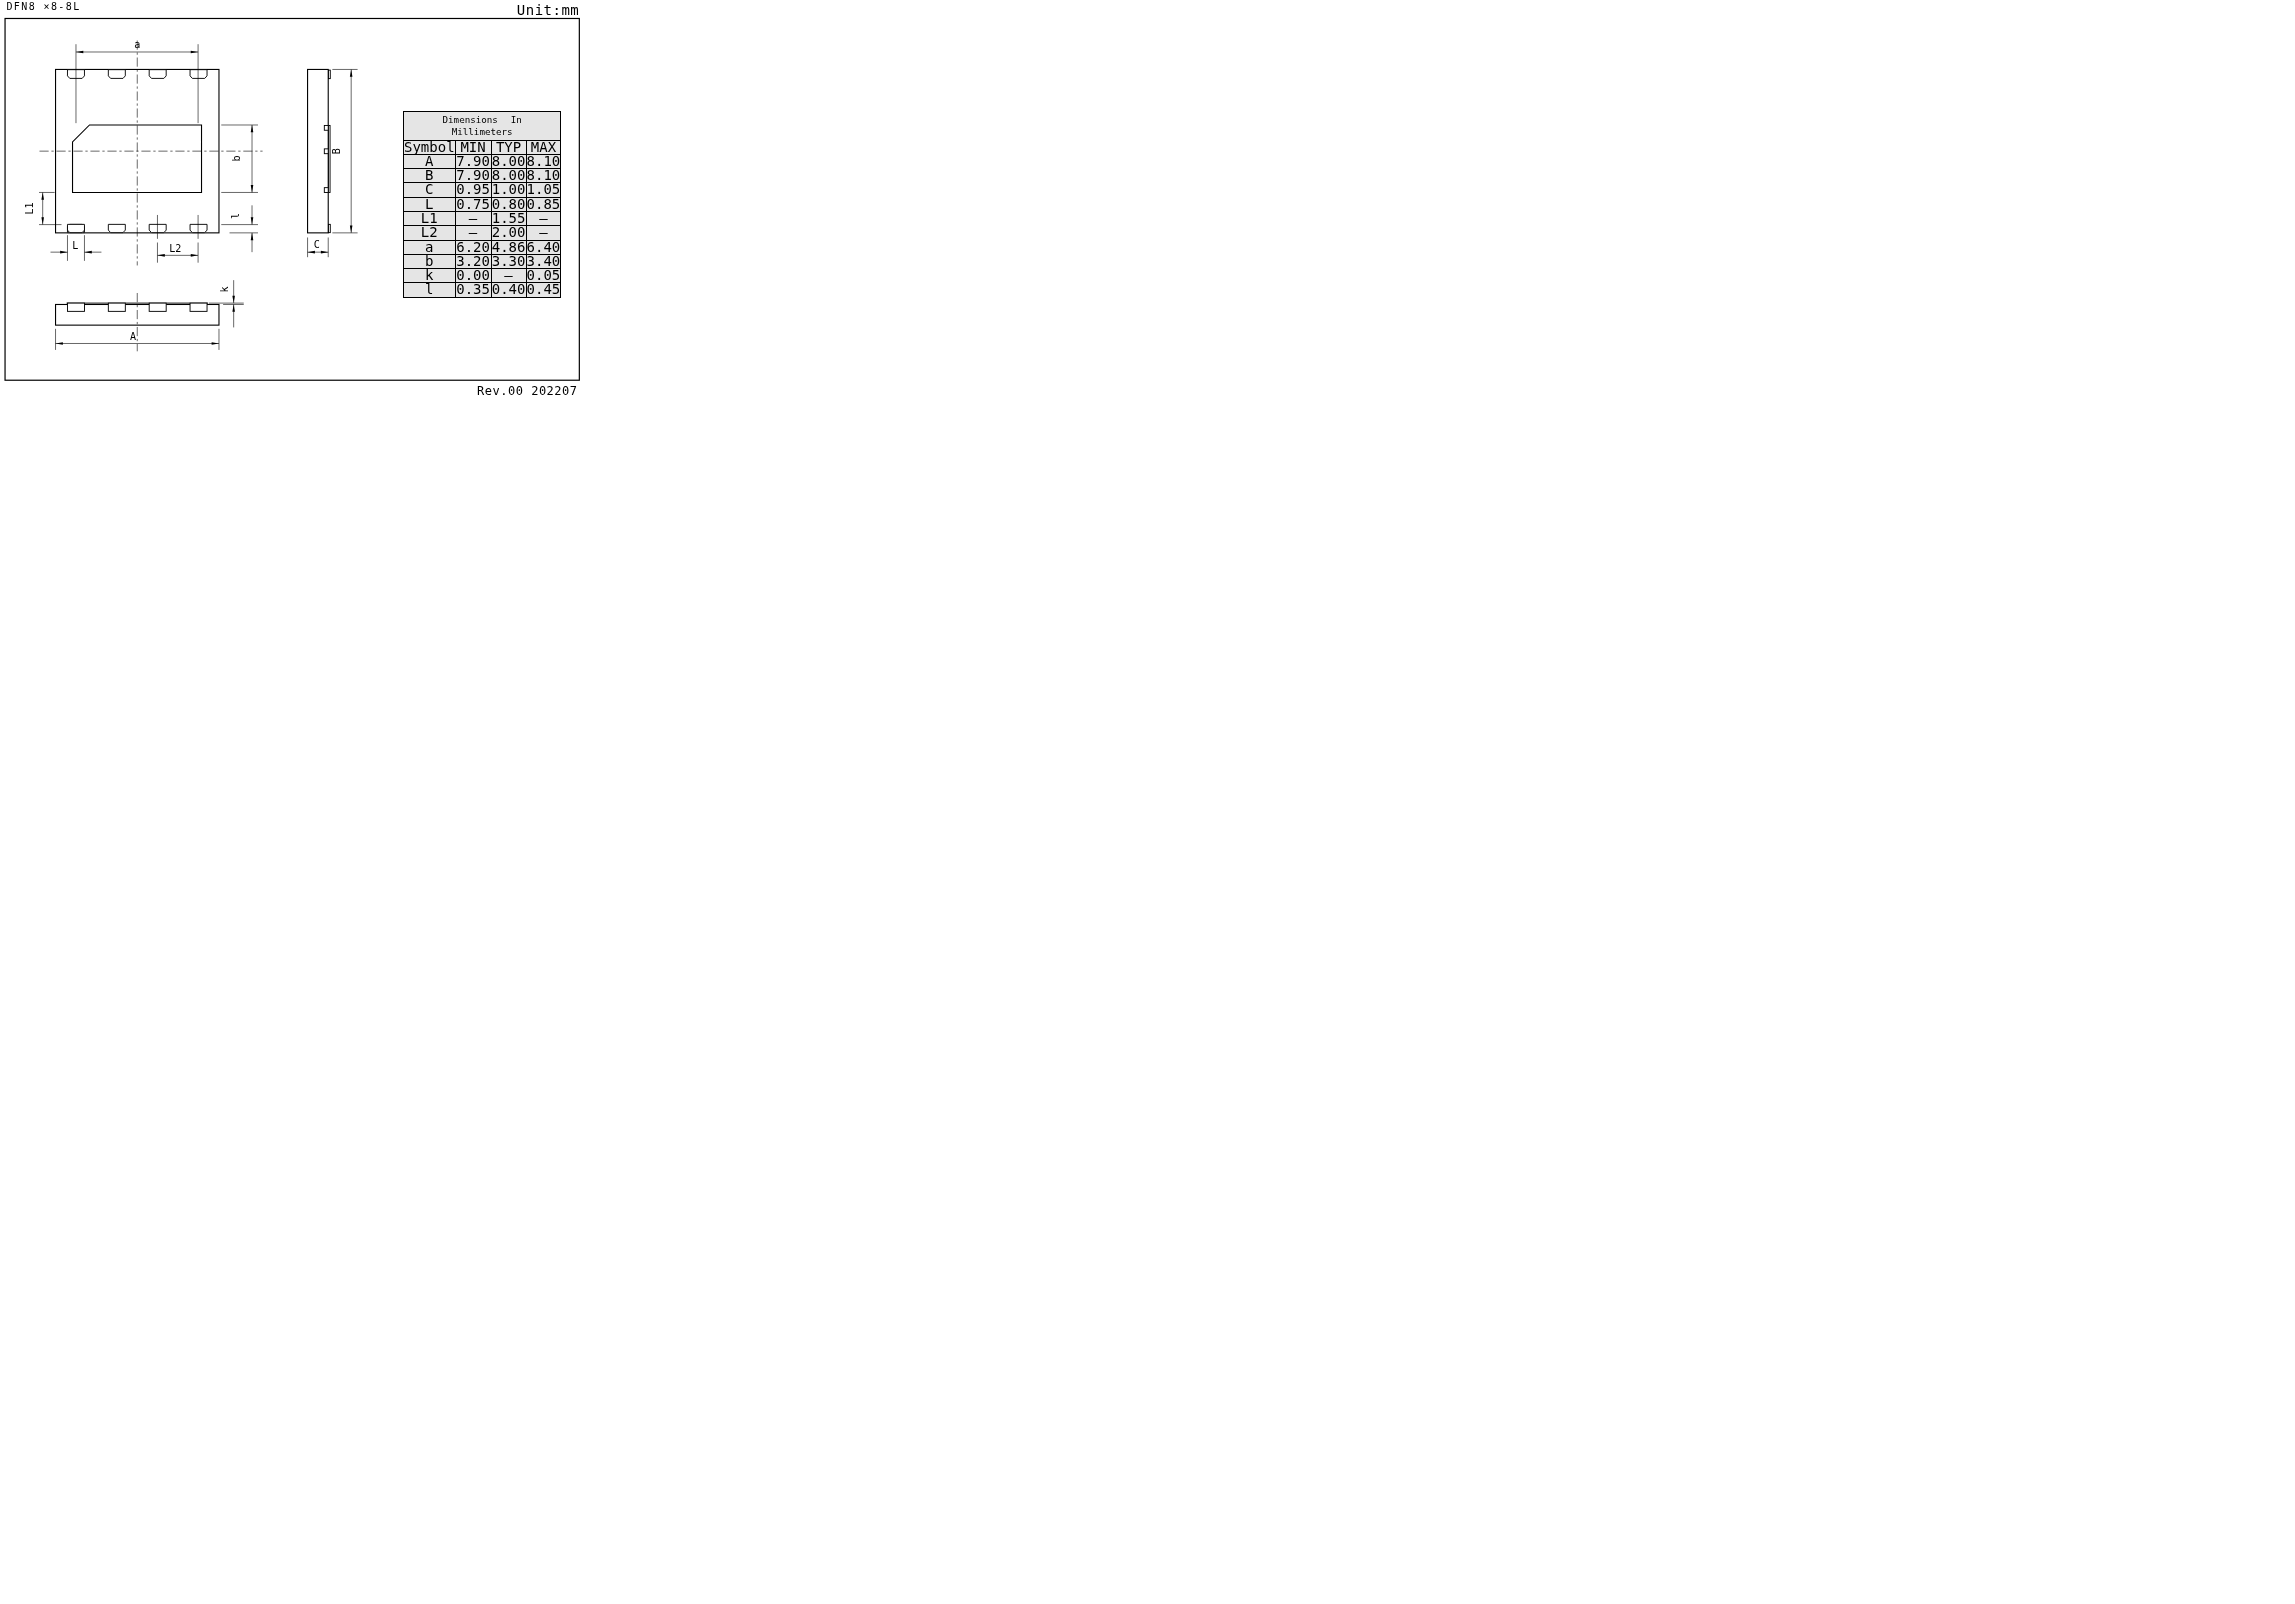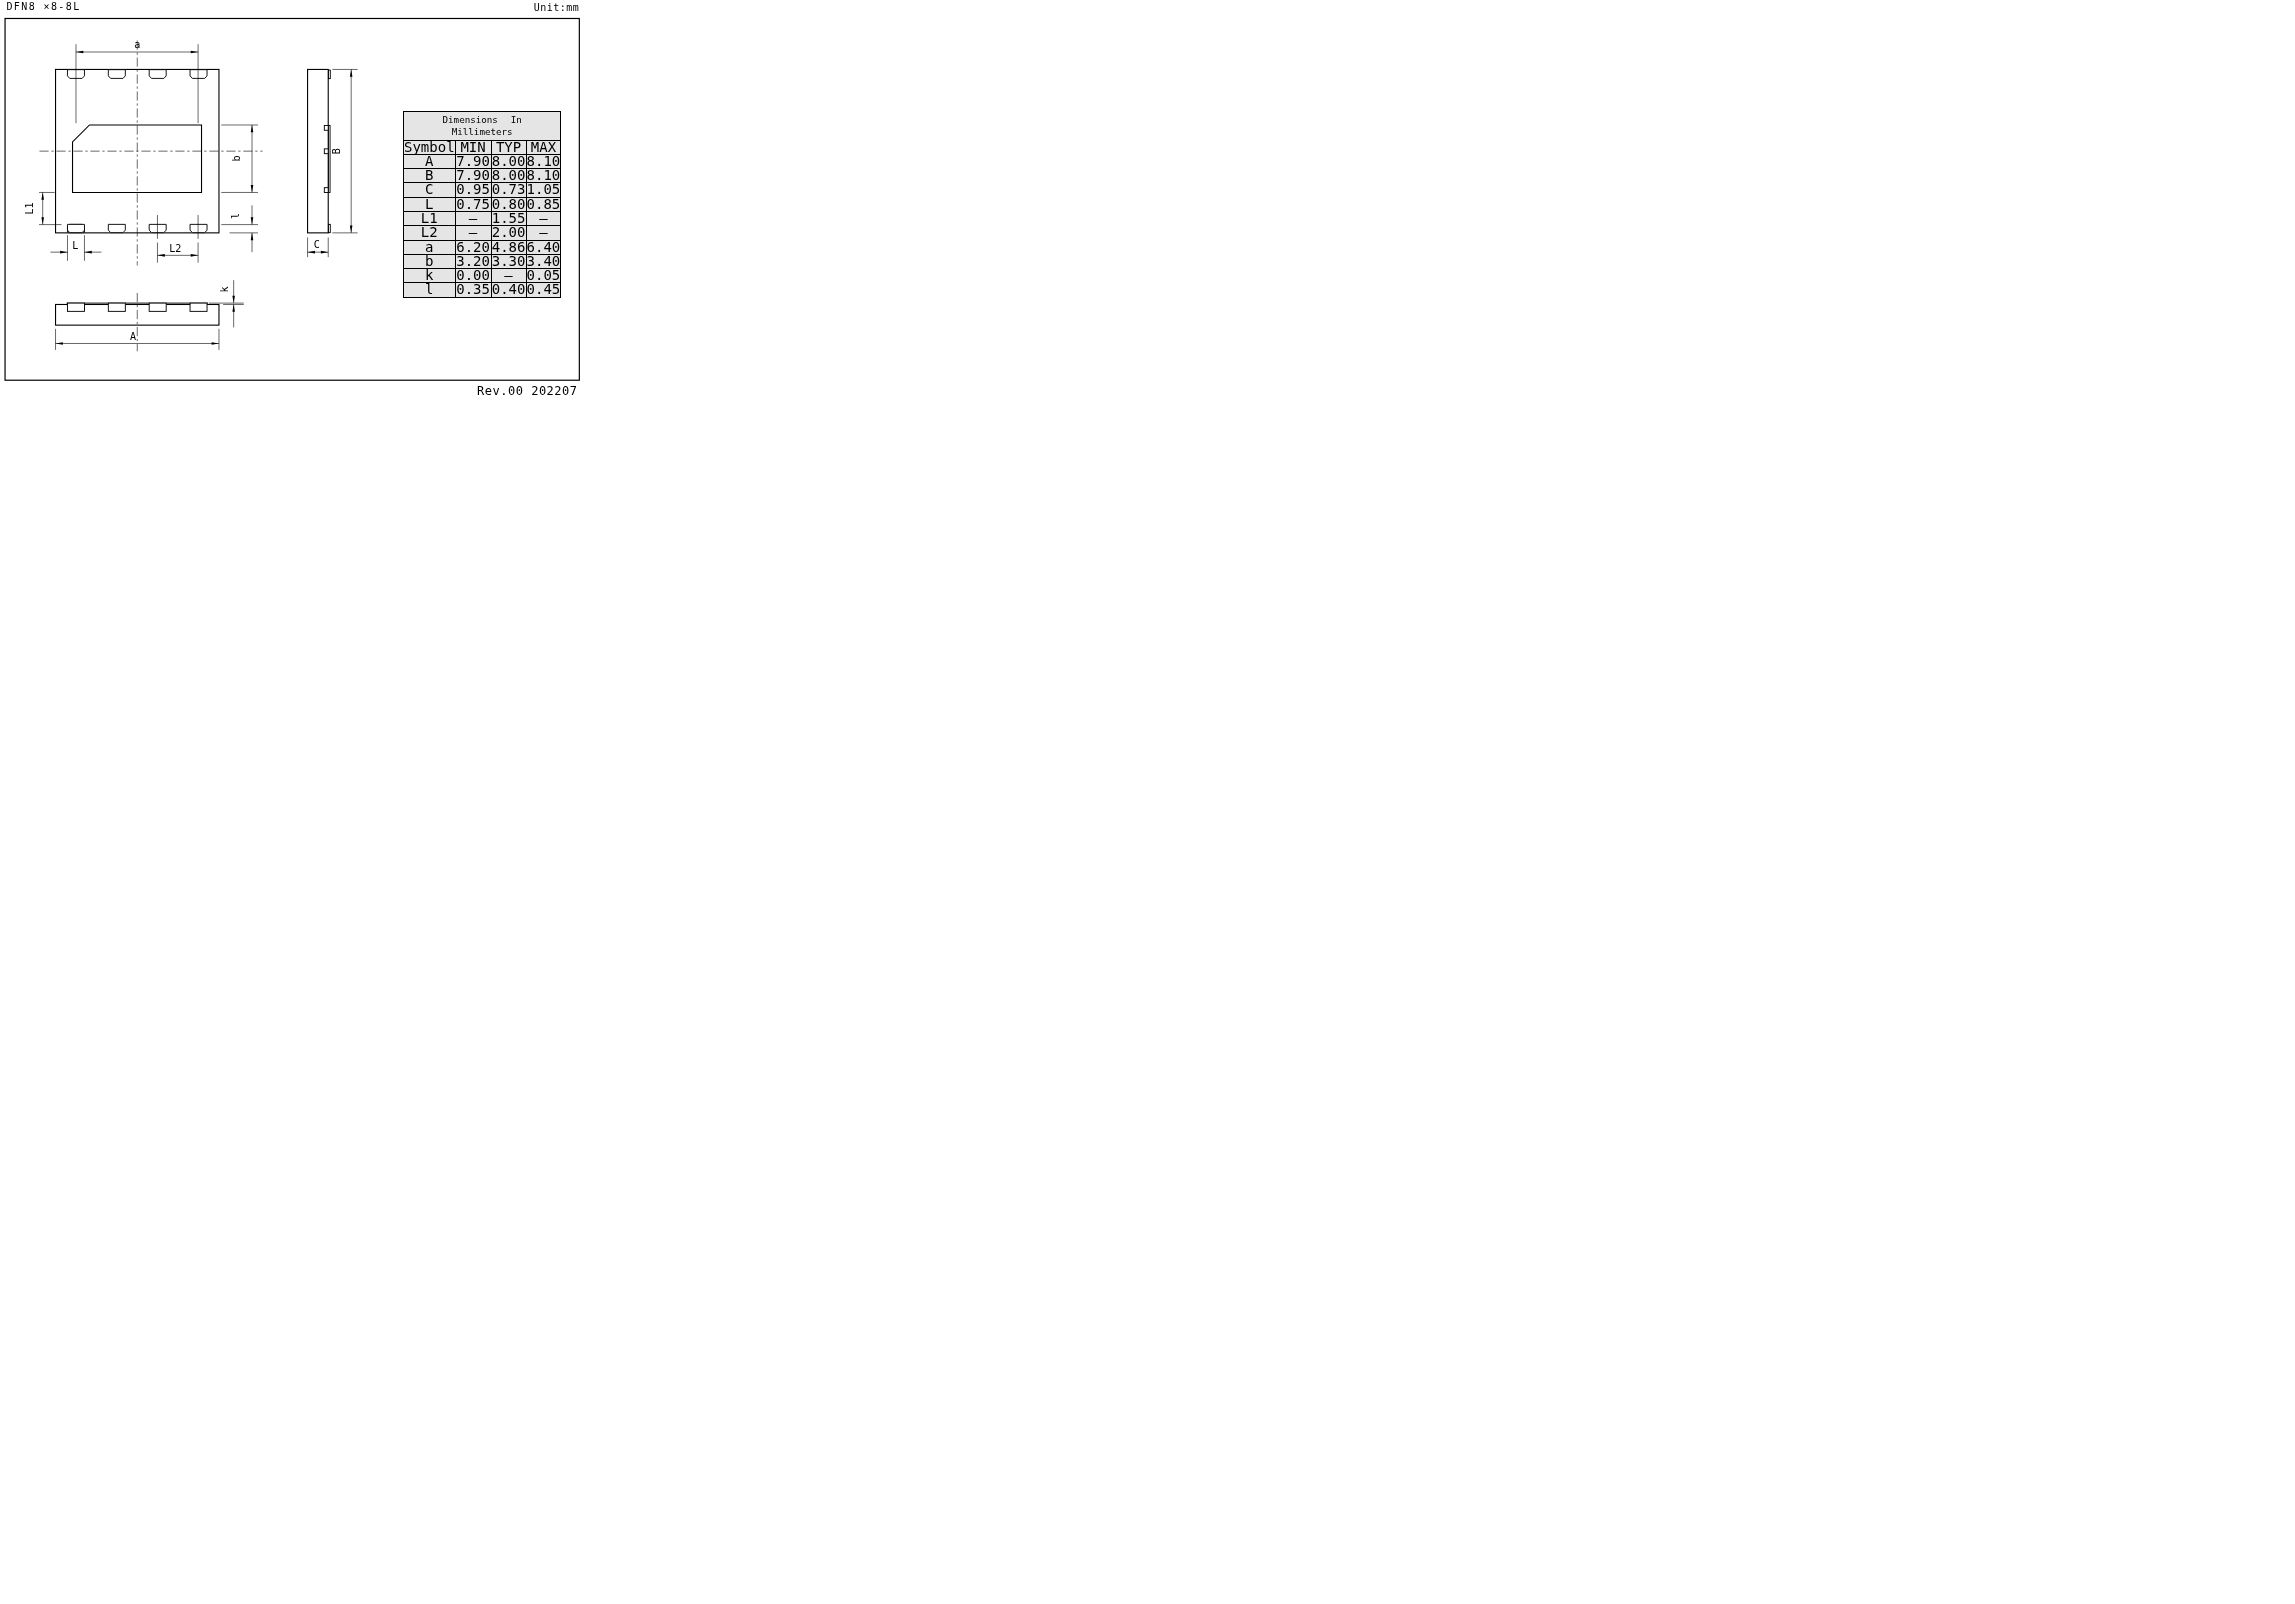--- a/index.html
+++ b/index.html
@@ -10,21 +10,21 @@
     font-family:"DejaVu Sans Mono", monospace;
     color:#000;
     overflow:hidden;
   }
   #drawing-title{
     position:absolute;left:6.4px;top:1px;
     font-size:10px;letter-spacing:1.4px;white-space:nowrap;
   }
   #unit-label{
     position:absolute;right:3.7px;top:1.8px;
-    font-size:10px;letter-spacing:0.5px;white-space:nowrap;
+    font-size:14px;letter-spacing:0.5px;white-space:nowrap;
   }
   #revision{
     position:absolute;right:5.5px;top:384px;
     font-size:12px;letter-spacing:0.5px;white-space:nowrap;
   }
   #dims-table{
     position:absolute;left:403px;top:111px;
     border-collapse:collapse;table-layout:fixed;
     background:#e5e5e5;
   }
@@ -236,21 +236,21 @@
       </tr>
       <tr>
         <td>B</td>
         <td>7.90</td>
         <td>8.00</td>
         <td>8.10</td>
       </tr>
       <tr>
         <td>C</td>
         <td>0.95</td>
-        <td>0.73</td>
+        <td>1.00</td>
         <td>1.05</td>
       </tr>
       <tr>
         <td>L</td>
         <td>0.75</td>
         <td>0.80</td>
         <td>0.85</td>
       </tr>
       <tr>
         <td>L1</td>

